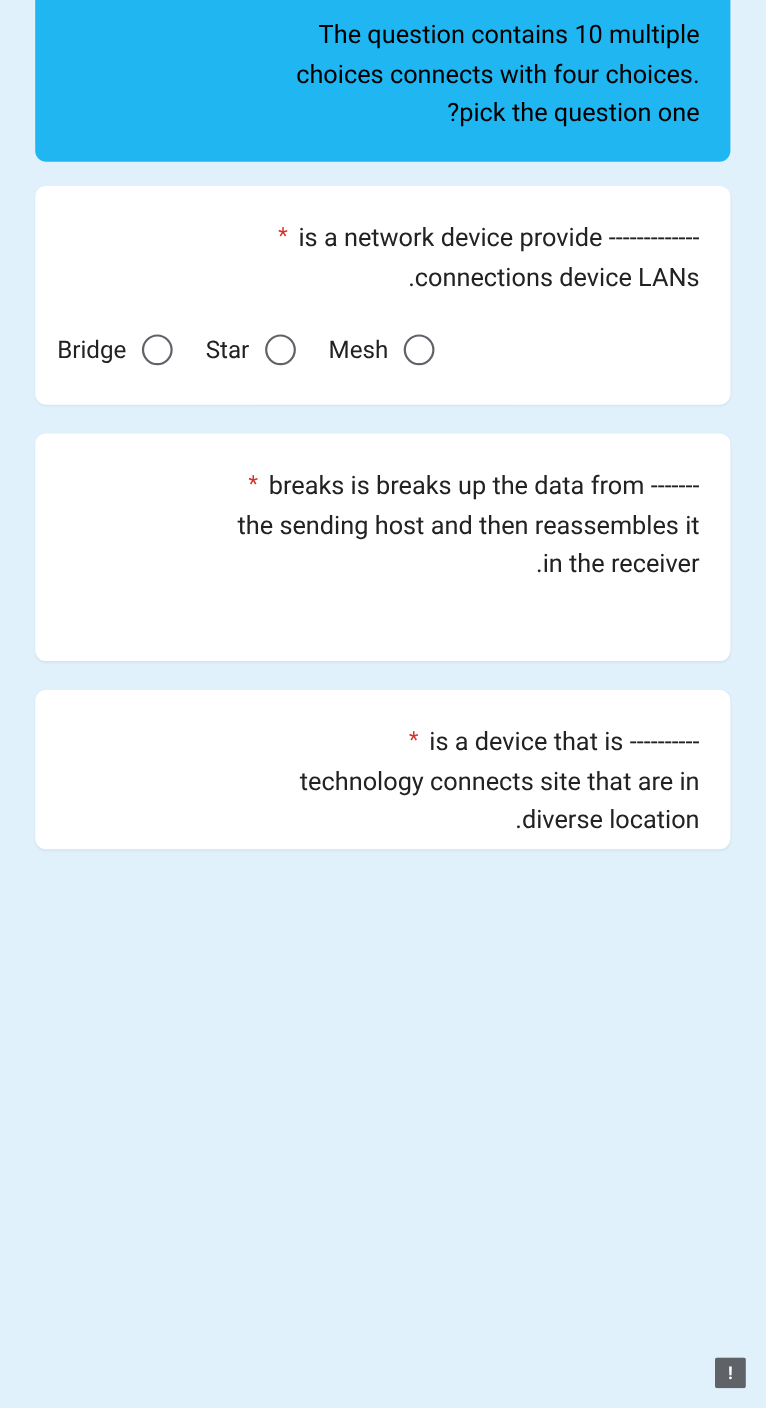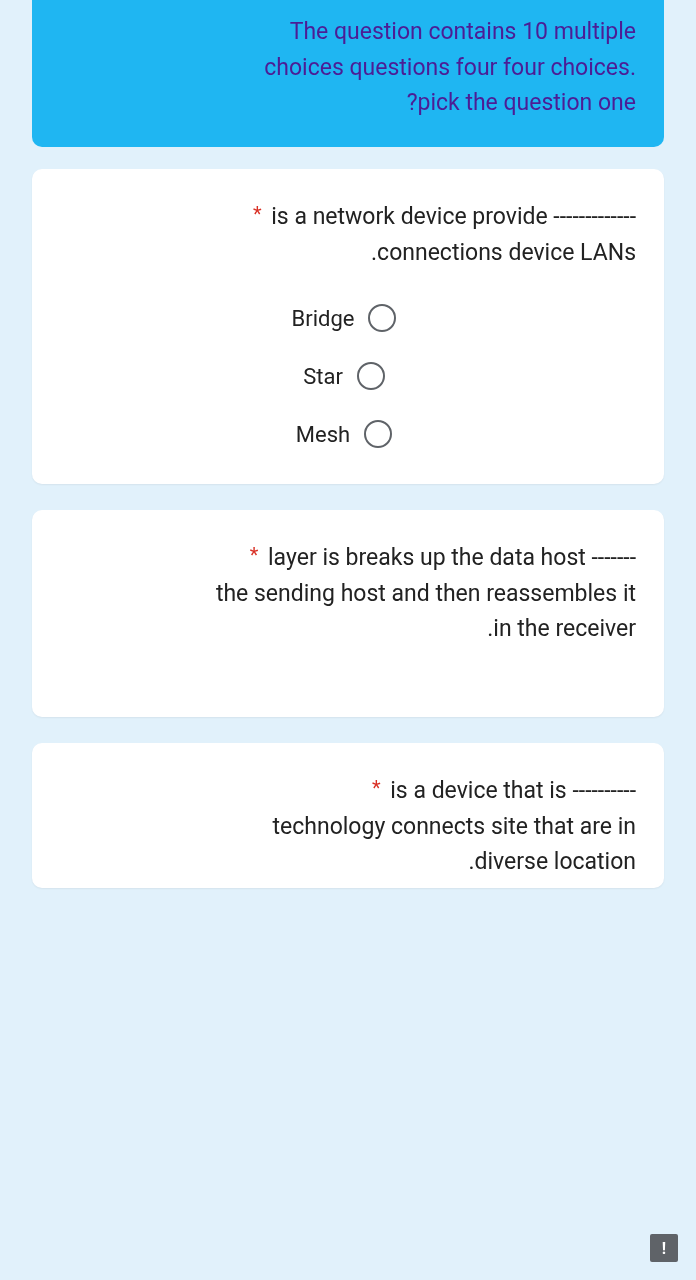--- a/index.html
+++ b/index.html
@@ -11,21 +11,21 @@
     overflow: hidden;
     position: relative;
   }
   .container {
     padding: 0 32px;
   }
   .header-card {
     background: #1FB6F2;
     border-radius: 0 0 10px 10px;
     padding: 14px 28px 26px 28px;
-    color: #4c1d95;
+    color: #000000;
     text-align: right;
     margin-bottom: 22px;
   }
   .header-card .line {
     font-size: 23px;
     line-height: 1.55;
     font-weight: 400;
   }
   .question-card {
     background: #fff;
@@ -42,21 +42,21 @@
     margin-bottom: 34px;
   }
   .req-star {
     color: #d93025;
     font-size: 20px;
     vertical-align: top;
     margin-right: 4px;
   }
   .options {
     display: flex;
-    flex-direction: column;
+    flex-direction: row;
     gap: 30px;
     align-items: center;
   }
   .option-row {
     display: flex;
     align-items: center;
     justify-content: flex-end;
     gap: 14px;
     cursor: pointer;
   }
@@ -88,21 +88,21 @@
     border-radius: 2px;
     cursor: pointer;
   }
 </style>
 </head>
 <body>
 
 <div class="container">
   <div class="header-card">
     <div class="line">The question contains 10 multiple</div>
-    <div class="line">choices questions four four choices.</div>
+    <div class="line">choices connects with four choices.</div>
     <div class="line">?pick the question one</div>
   </div>
 
   <div class="question-card">
     <div class="question-text">
       <span class="req-star">*</span>
       <span>is a network device provide -------------</span><br>
       <span>.connections device LANs</span>
     </div>
     <div class="options">
@@ -117,21 +117,21 @@
       <div class="option-row">
         <span class="option-label">Mesh</span>
         <span class="radio-outer"></span>
       </div>
     </div>
   </div>
 
   <div class="question-card">
     <div class="question-text">
       <span class="req-star">*</span>
-      <span>layer is breaks up the data host -------</span><br>
+      <span>breaks is breaks up the data from -------</span><br>
       <span>the sending host and then reassembles it</span><br>
       <span>.in the receiver</span>
     </div>
   </div>
 
   <div class="question-card" style="padding-bottom:8px; margin-bottom:0;">
     <div class="question-text" style="margin-bottom:0;">
       <span class="req-star">*</span>
       <span>is a device that is ----------</span><br>
       <span>technology connects site that are in</span><br>

